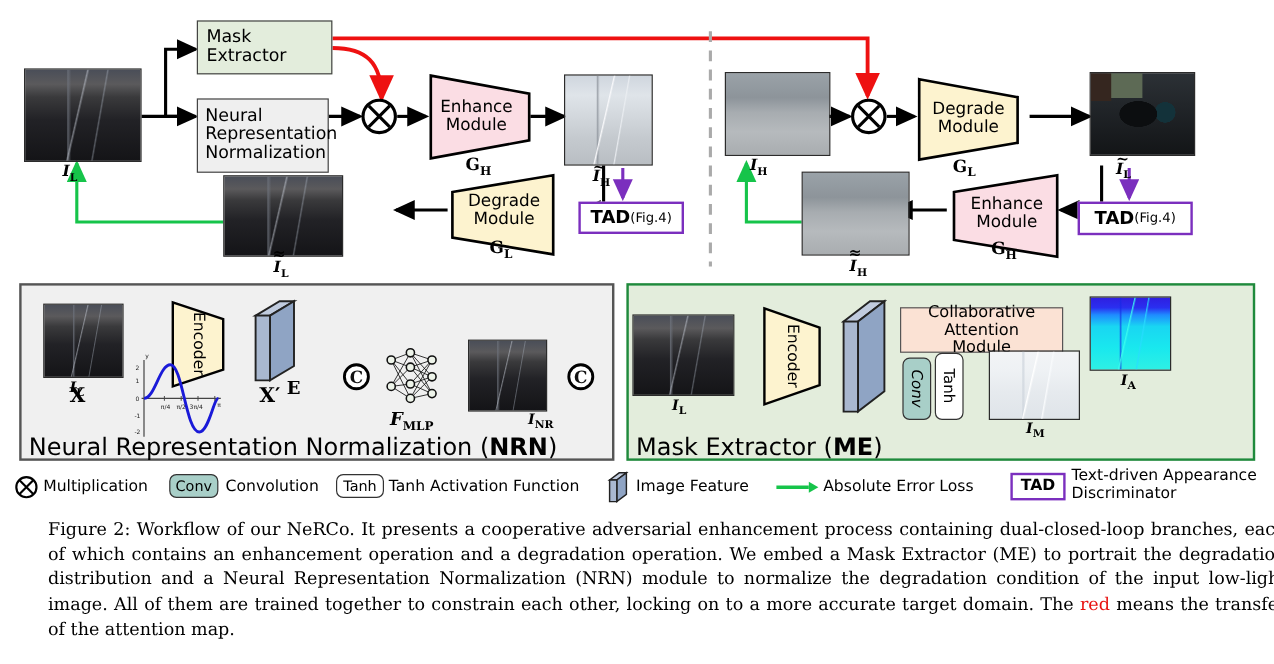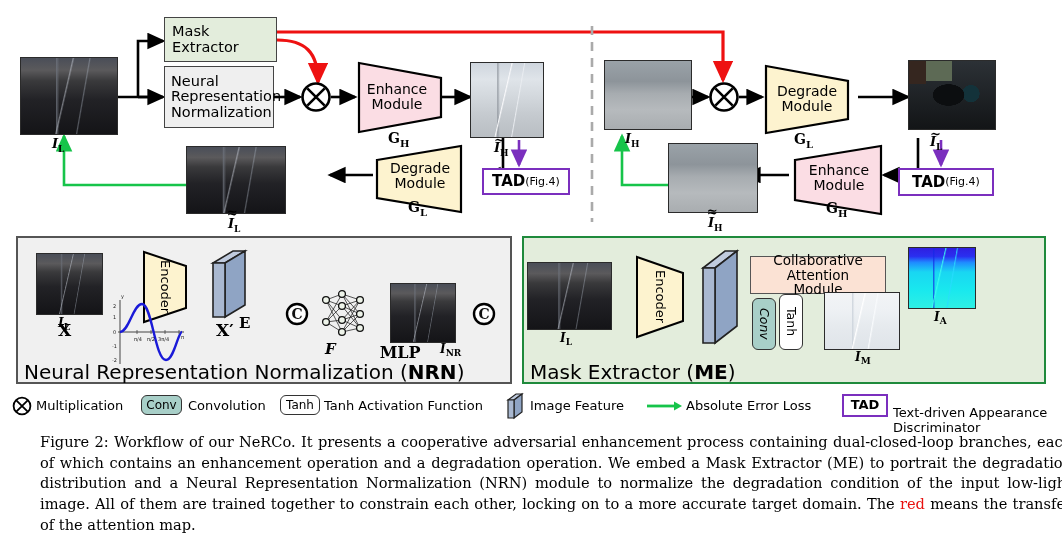--- a/index.html
+++ b/index.html
@@ -58,21 +58,21 @@
   .ilabel{position:absolute;font-family:"DejaVu Serif",serif;font-size:13px;font-weight:bold;
           font-style:italic;white-space:nowrap;}
   .ilabel sub{font-style:normal;font-size:9px;font-weight:bold;}
   .tilde{position:absolute;font-family:"DejaVu Serif",serif;font-size:13px;font-weight:bold;}
 
   
   .box{position:absolute;box-sizing:border-box;border:1.6px solid #444;
        font-family:"DejaVu Sans",sans-serif;display:flex;align-items:center;
        justify-content:flex-start;line-height:1.08;}
   .box-me{background:#e3eddc;}
-  .box-nrn{background:#efefef;}
+  .box-nrn{background:#efefef;margin-top:16px;}
   .box-cam{background:#fbe2d4;border:1.6px solid #555;text-align:center;justify-content:center;}
   .box-tad{background:#fff;border:2.4px solid #7b2fbe;justify-content:center;}
   .box-conv{background:#a8cfc8;border:1.6px solid #333;border-radius:6px;}
   .box-tanh{background:#fff;border:1.6px solid #333;border-radius:6px;text-align:center;}
 
   
   .trap{position:absolute;display:flex;flex-direction:column;align-items:center;
         justify-content:center;font-size:14px;line-height:1.05;text-align:center;}
   .trap .tsvg{position:absolute;left:0;top:0;}
   .trap .tlabel{position:relative;z-index:2;}
@@ -81,21 +81,21 @@
 
   
   .panel{position:absolute;box-sizing:border-box;}
   .panel-nrn{background:#f0f0f0;border:2.4px solid #555;}
   .panel-me{background:#e3eddc;border:2.4px solid #1f8a3c;}
   .panel-title{position:absolute;font-size:20px;white-space:nowrap;}
   .panel-title b{font-weight:bold;}
 
   
   .mathlbl{position:absolute;font-family:"DejaVu Serif",serif;font-weight:bold;font-size:15px;}
-  .mathlbl sub{font-size:16px;font-weight:bold;margin-left:44px;}
+  .mathlbl sub{font-size:10px;font-weight:bold;}
   .legend{position:absolute;font-size:13px;white-space:nowrap;}
   .caption{position:absolute;font-family:"DejaVu Serif",serif;font-size:14.6px;
            line-height:1.42;text-align:justify;}
   .red{color:#e8110f;}
   svg{overflow:visible;}
 </style>
 </head>
 <body>
 
 <div class="fig">
@@ -476,21 +476,21 @@
 
 <svg class="abs" style="left:646px;top:400px;" width="38" height="12">
   <path d="M1,6 L28,6" stroke="#16c44a" stroke-width="2.8"></path>
   <path d="M28,1.4 L36,6 L28,10.6 z" fill="#16c44a"></path>
 </svg>
 <div class="legend" style="left:686px;top:398px;">Absolute Error Loss</div>
 
 <div class="box box-tad" style="left:842px;top:394px;width:46px;height:23px;font-size:13px;">
   <span style="font-weight:bold;">TAD</span>
 </div>
-<div class="legend" style="left:893px;top:406px;line-height:1.12;">
+<div class="legend" style="left:893px;top:390px;line-height:1.12;">
   <div>Text-driven  Appearance</div>
   <div>Discriminator</div>
 </div>
 
 <div class="caption" style="left:16px;top:432px;width:1032px;margin-left:24px;">
   <span>Figure 2:</span><span> Workflow of our NeRCo. It presents a cooperative adversarial enhancement process containing dual-closed-loop branches, each of which contains an enhancement operation and a degradation operation. We embed a Mask Extractor (ME) to portrait the degradation distribution and a Neural Representation Normalization (NRN) module to normalize the degradation condition of the input low-light image. All of them are trained together to constrain each other, locking on to a more accurate target domain. The </span><span class="red">red</span><span> means the transfer of the attention map.</span>
 </div>
 
 </div>
 

